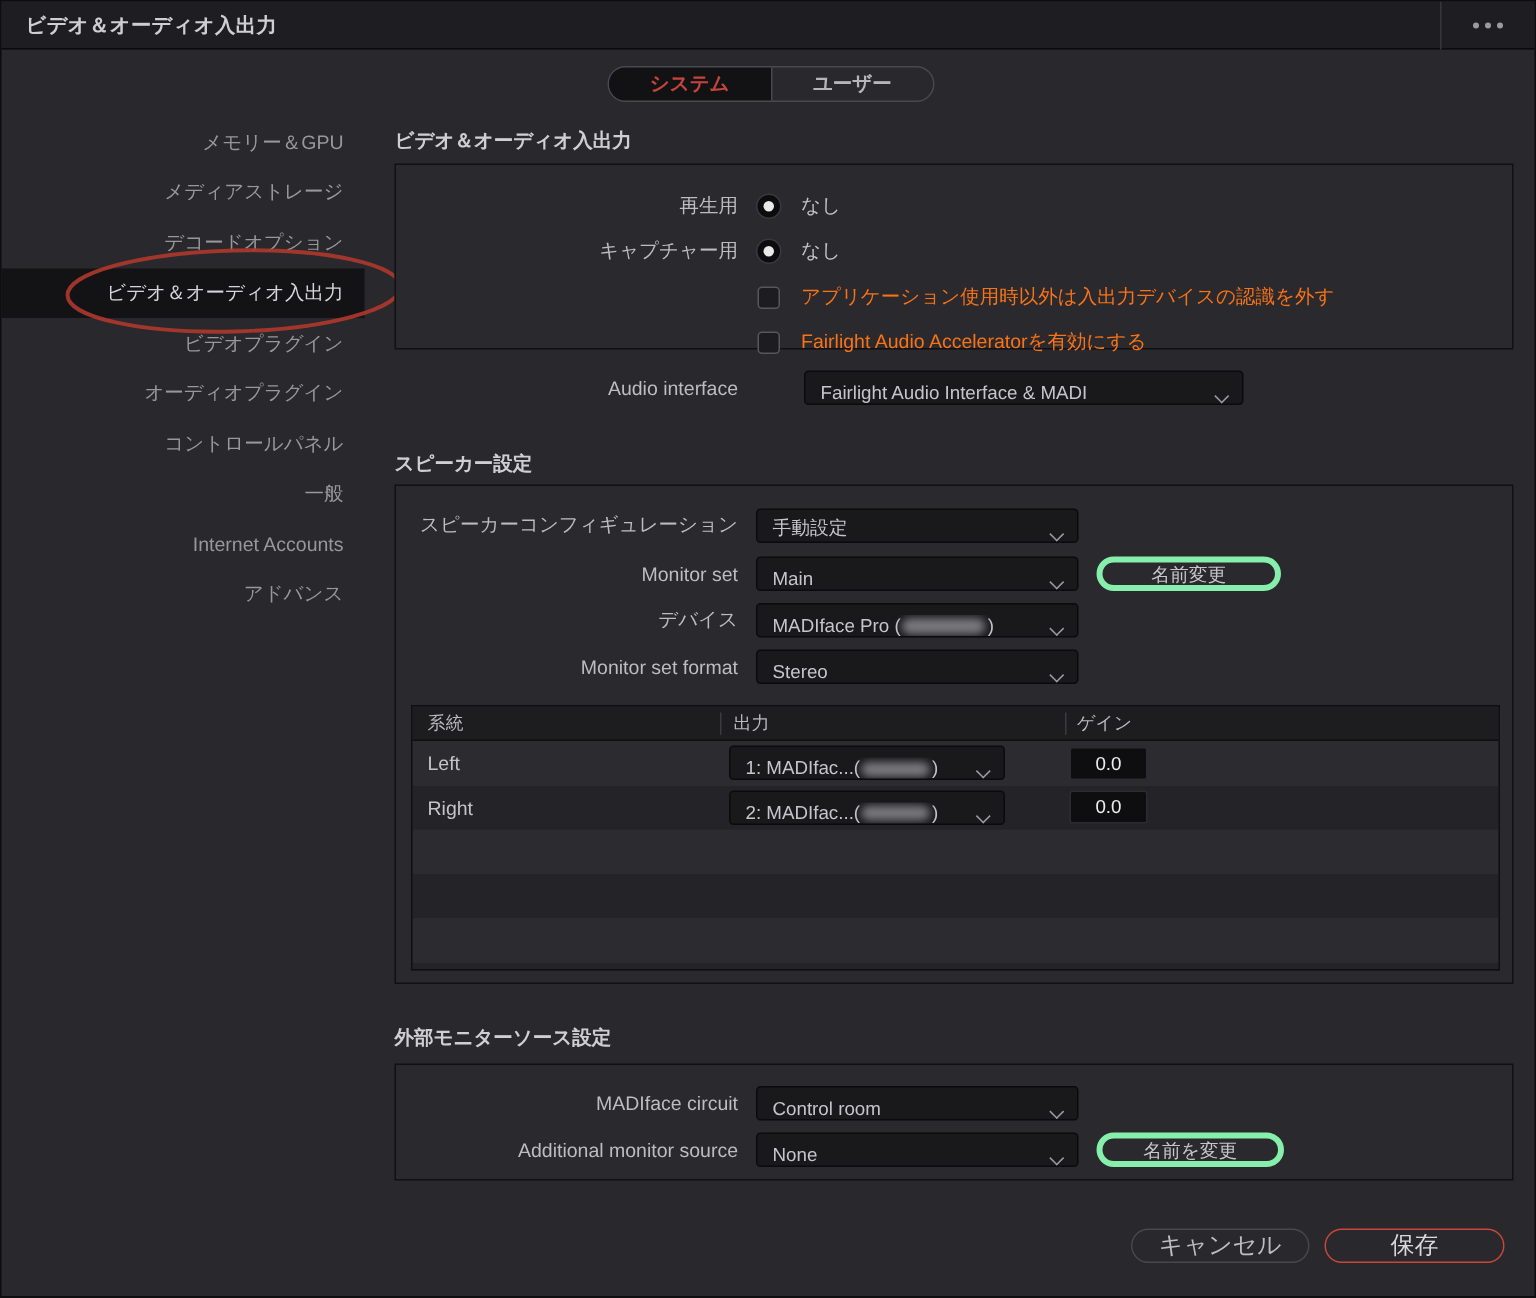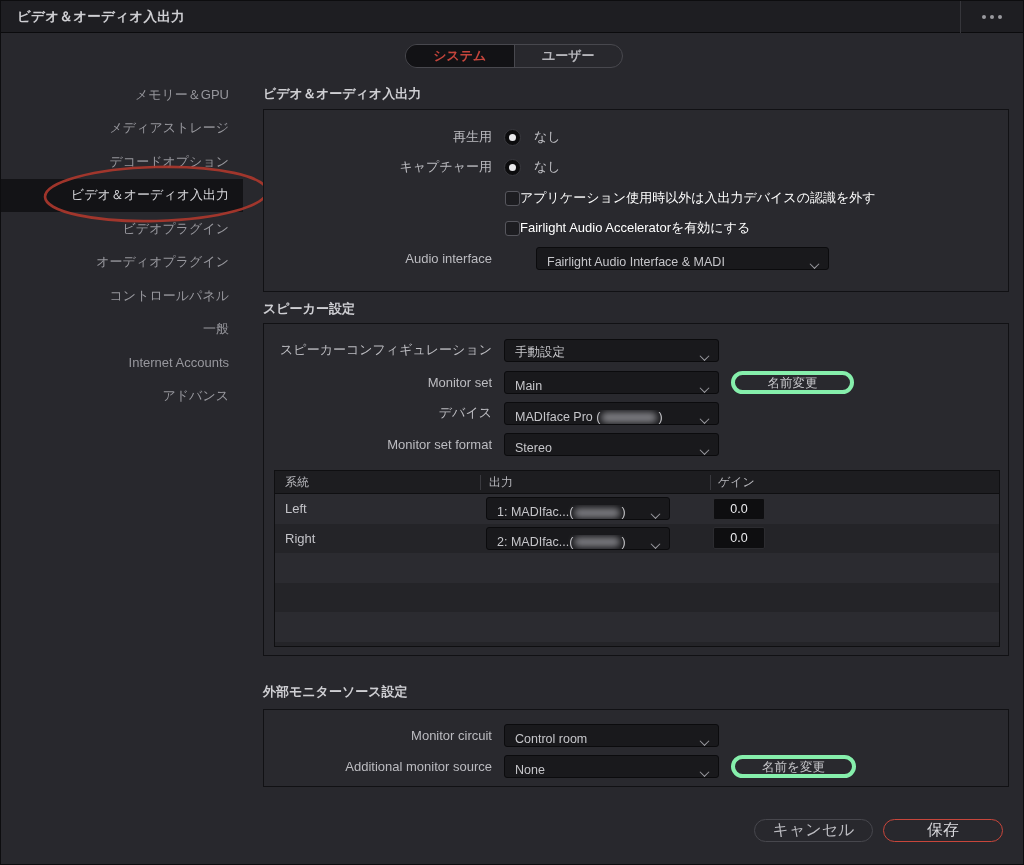--- a/index.html
+++ b/index.html
@@ -41,21 +41,21 @@
   .row .lab { width:228px; text-align:right; font-size:13px; color:#bcbcc1; flex:none; }
   .gap { width:12px; flex:none; }
   
   .radio { width:17px; height:17px; border-radius:50%; background:#0c0c0e; border:1px solid #39393f;
     position:relative; flex:none; cursor:pointer; }
   .radio::after { content:""; position:absolute; left:50%; top:50%; width:7px; height:7px; margin:-3.5px 0 0 -3.5px;
     border-radius:50%; background:#e9e9ec; }
   .radio-lab { margin-left:13px; font-size:13px; color:#c3c3c8; }
   
   .checkbox { width:15px; height:15px; border-radius:3px; background:#1d1d21; border:1.5px solid #56565d; flex:none; cursor:pointer; margin-left:1px; }
-  .check-lab { font-size:13px; color:#ffffff; }
+  .check-lab { margin-left:14px; font-size:13px; color:#f97316; }
   
   .dropdown { height:23px; background:#19191c; border:1px solid #0b0b0d; border-radius:3px;
     display:flex; align-items:flex-end; padding:0 10px; cursor:pointer; flex:none; }
   .dropdown .dd-val { font-size:12.5px; color:#c6c6ca; white-space:nowrap; overflow:hidden; }
   .dropdown .chev { margin-left:auto; width:7px; height:7px; border-right:1.6px solid #9b9ba1;
     border-bottom:1.6px solid #9b9ba1; transform:rotate(45deg) translate(-1px,-1px); flex:none; }
   .w293 { width:293px; } .w215 { width:215px; } .w184 { width:184px; }
   .redact { display:inline-block; width:56px; height:11px; background:#919196; border-radius:6px;
     filter:blur(3px); opacity:.8; vertical-align:middle; margin:0 1px; }
   .redact.small { width:46px; height:10px; }
@@ -117,21 +117,21 @@
     <div class="side-item">アドバンス</div>
   </div>
 
   <svg class="annotation" viewBox="0 0 230 62">
     <ellipse cx="115" cy="31" rx="111" ry="27" fill="none" stroke="#ab372c" stroke-width="2.6" opacity="0.92"></ellipse>
   </svg>
 
   <div class="content">
 
     <div class="sec-title" style="top:84px;">ビデオ＆オーディオ入出力</div>
-    <div class="panel" style="top:108px; height:183px;">
+    <div class="panel" style="top:108px; height:124px;">
       <div class="row" style="top:15px;">
         <span class="lab">再生用</span>
         <span class="gap"></span>
         <span class="radio"></span>
         <span class="radio-lab">なし</span>
       </div>
       <div class="row" style="top:45px;">
         <span class="lab">キャプチャー用</span>
         <span class="gap"></span>
         <span class="radio"></span>
@@ -222,21 +222,21 @@
         <div class="t-row light"></div>
         <div class="t-row dark"></div>
         <div class="t-row light"></div>
         <div class="t-row dark"></div>
       </div>
     </div>
 
     <div class="sec-title" style="top:682px;">外部モニターソース設定</div>
     <div class="panel" style="top:708px; height:78px;">
       <div class="row" style="top:13px;">
-        <span class="lab">Monitor circuit</span>
+        <span class="lab">MADIface circuit</span>
         <span class="gap"></span>
         <span class="dropdown w215">
           <span class="dd-val">Control room</span>
           <span class="chev"></span>
         </span>
       </div>
       <div class="row" style="top:44px;">
         <span class="lab">Additional monitor source</span>
         <span class="gap"></span>
         <span class="dropdown w215">

